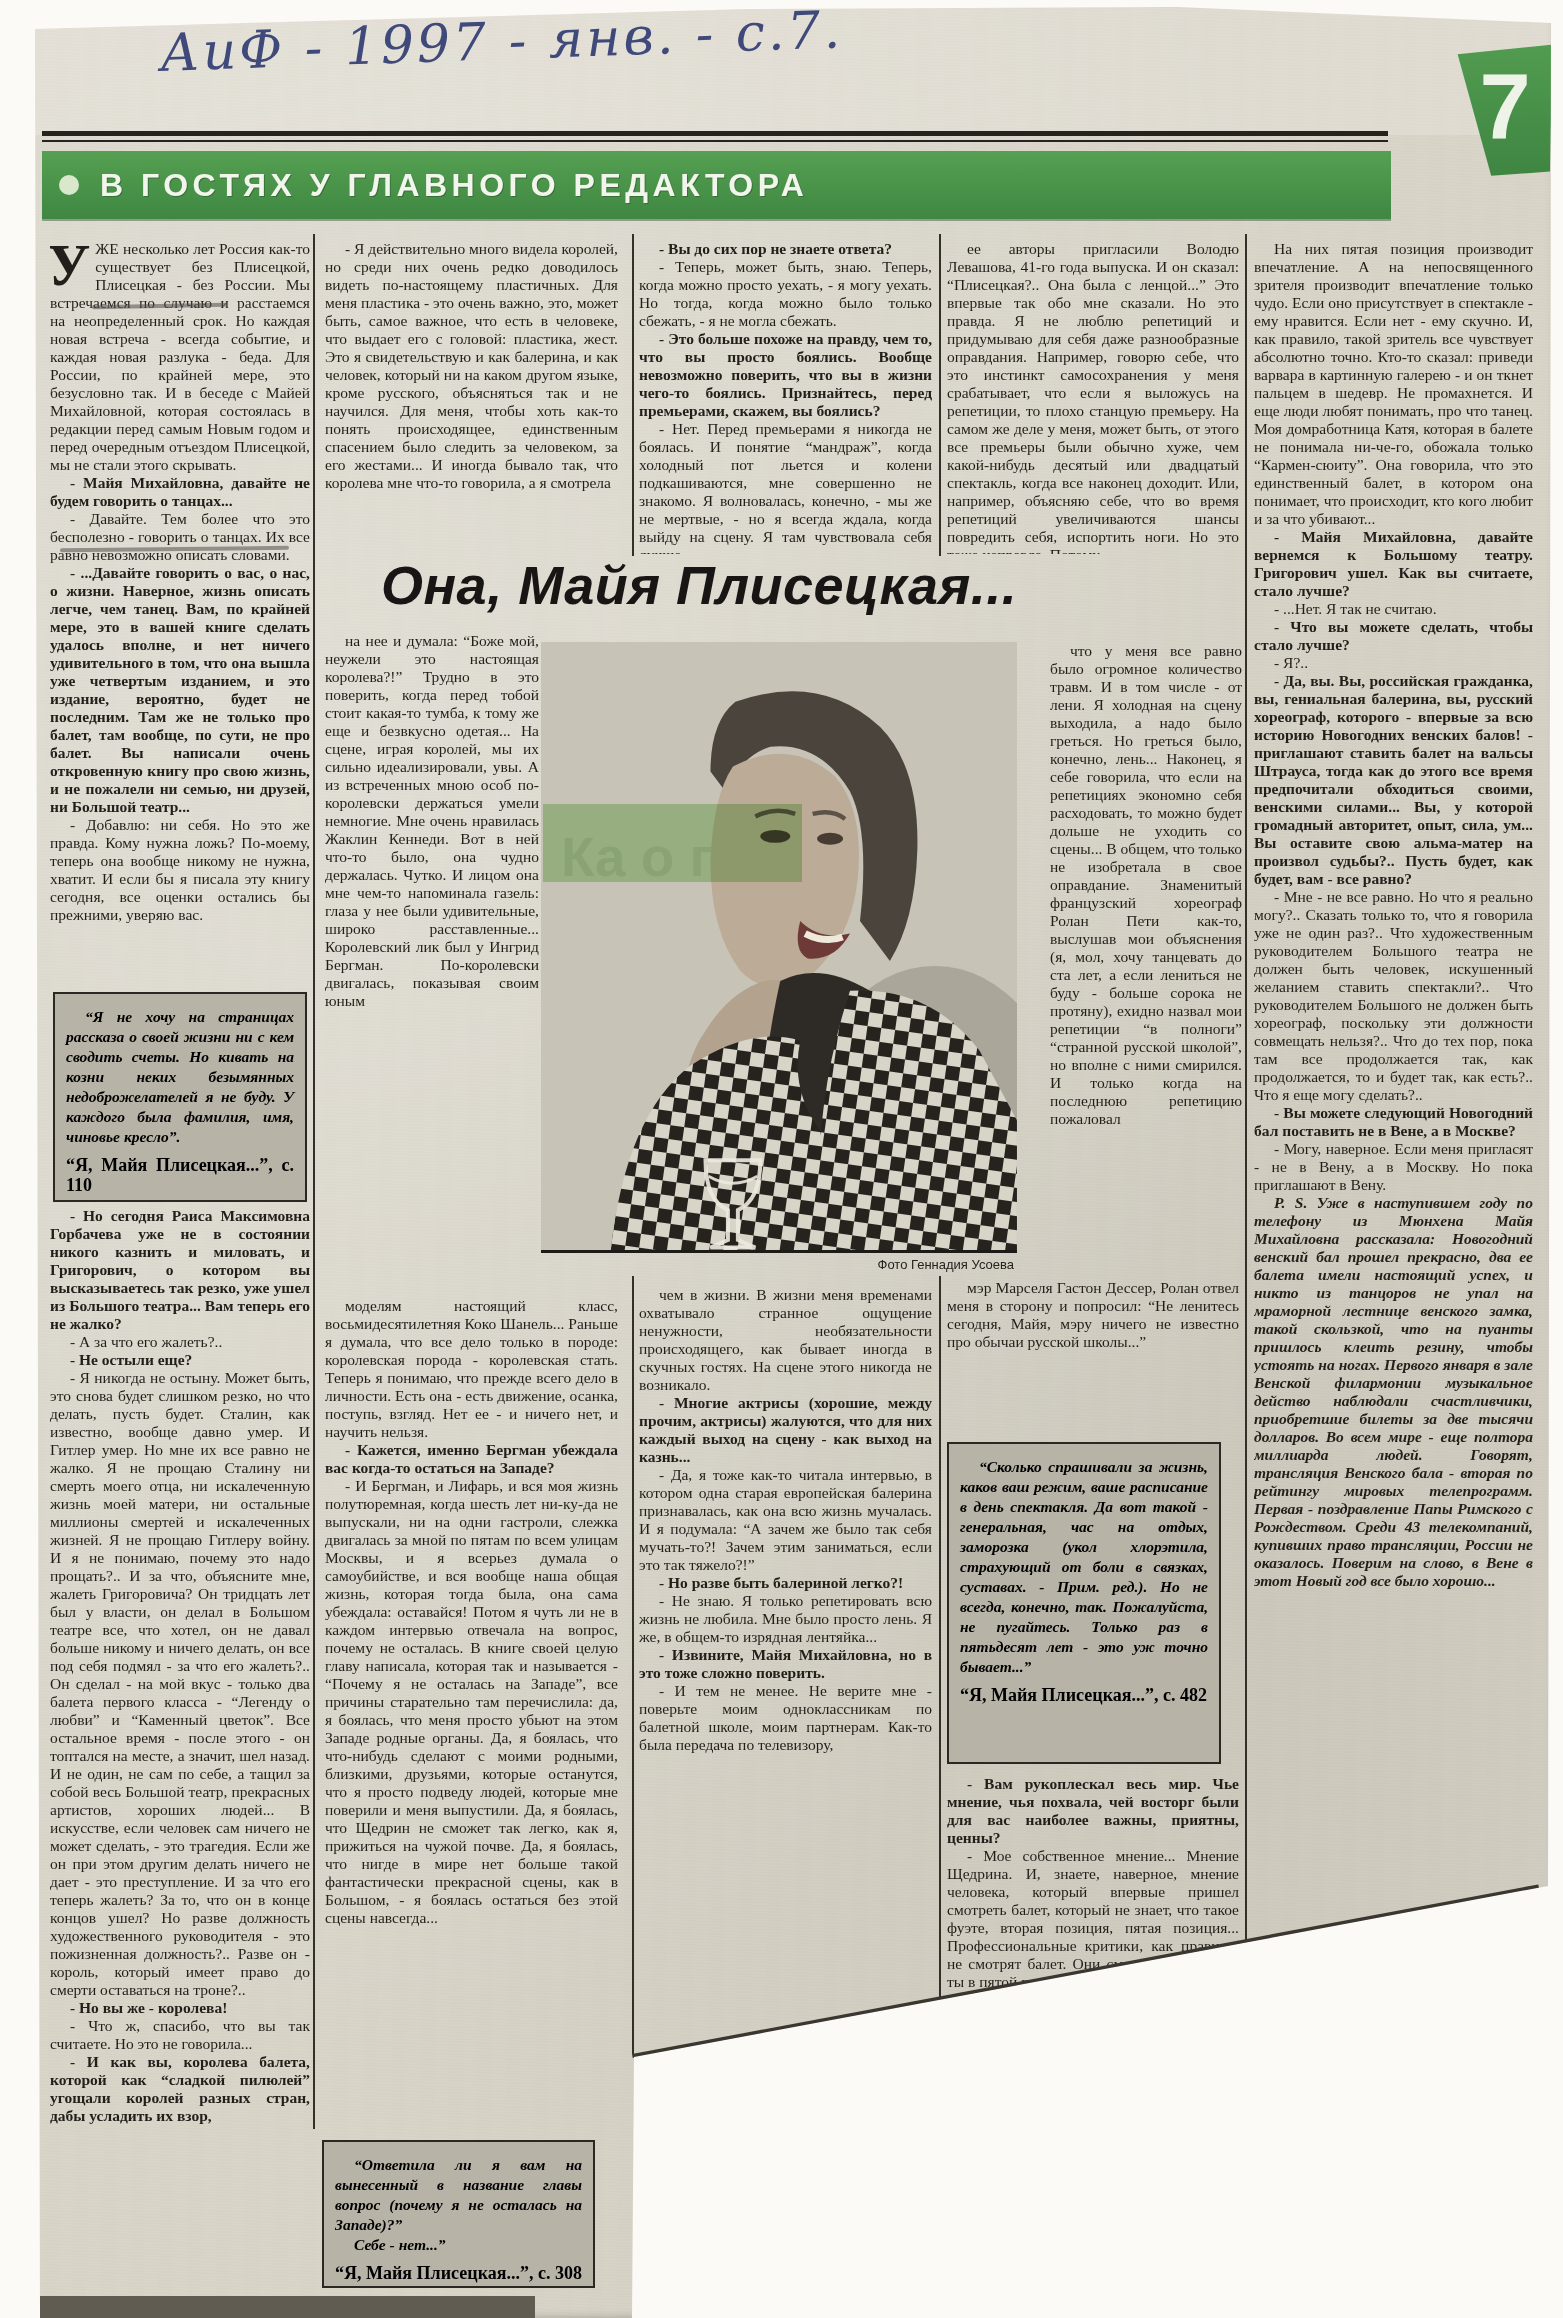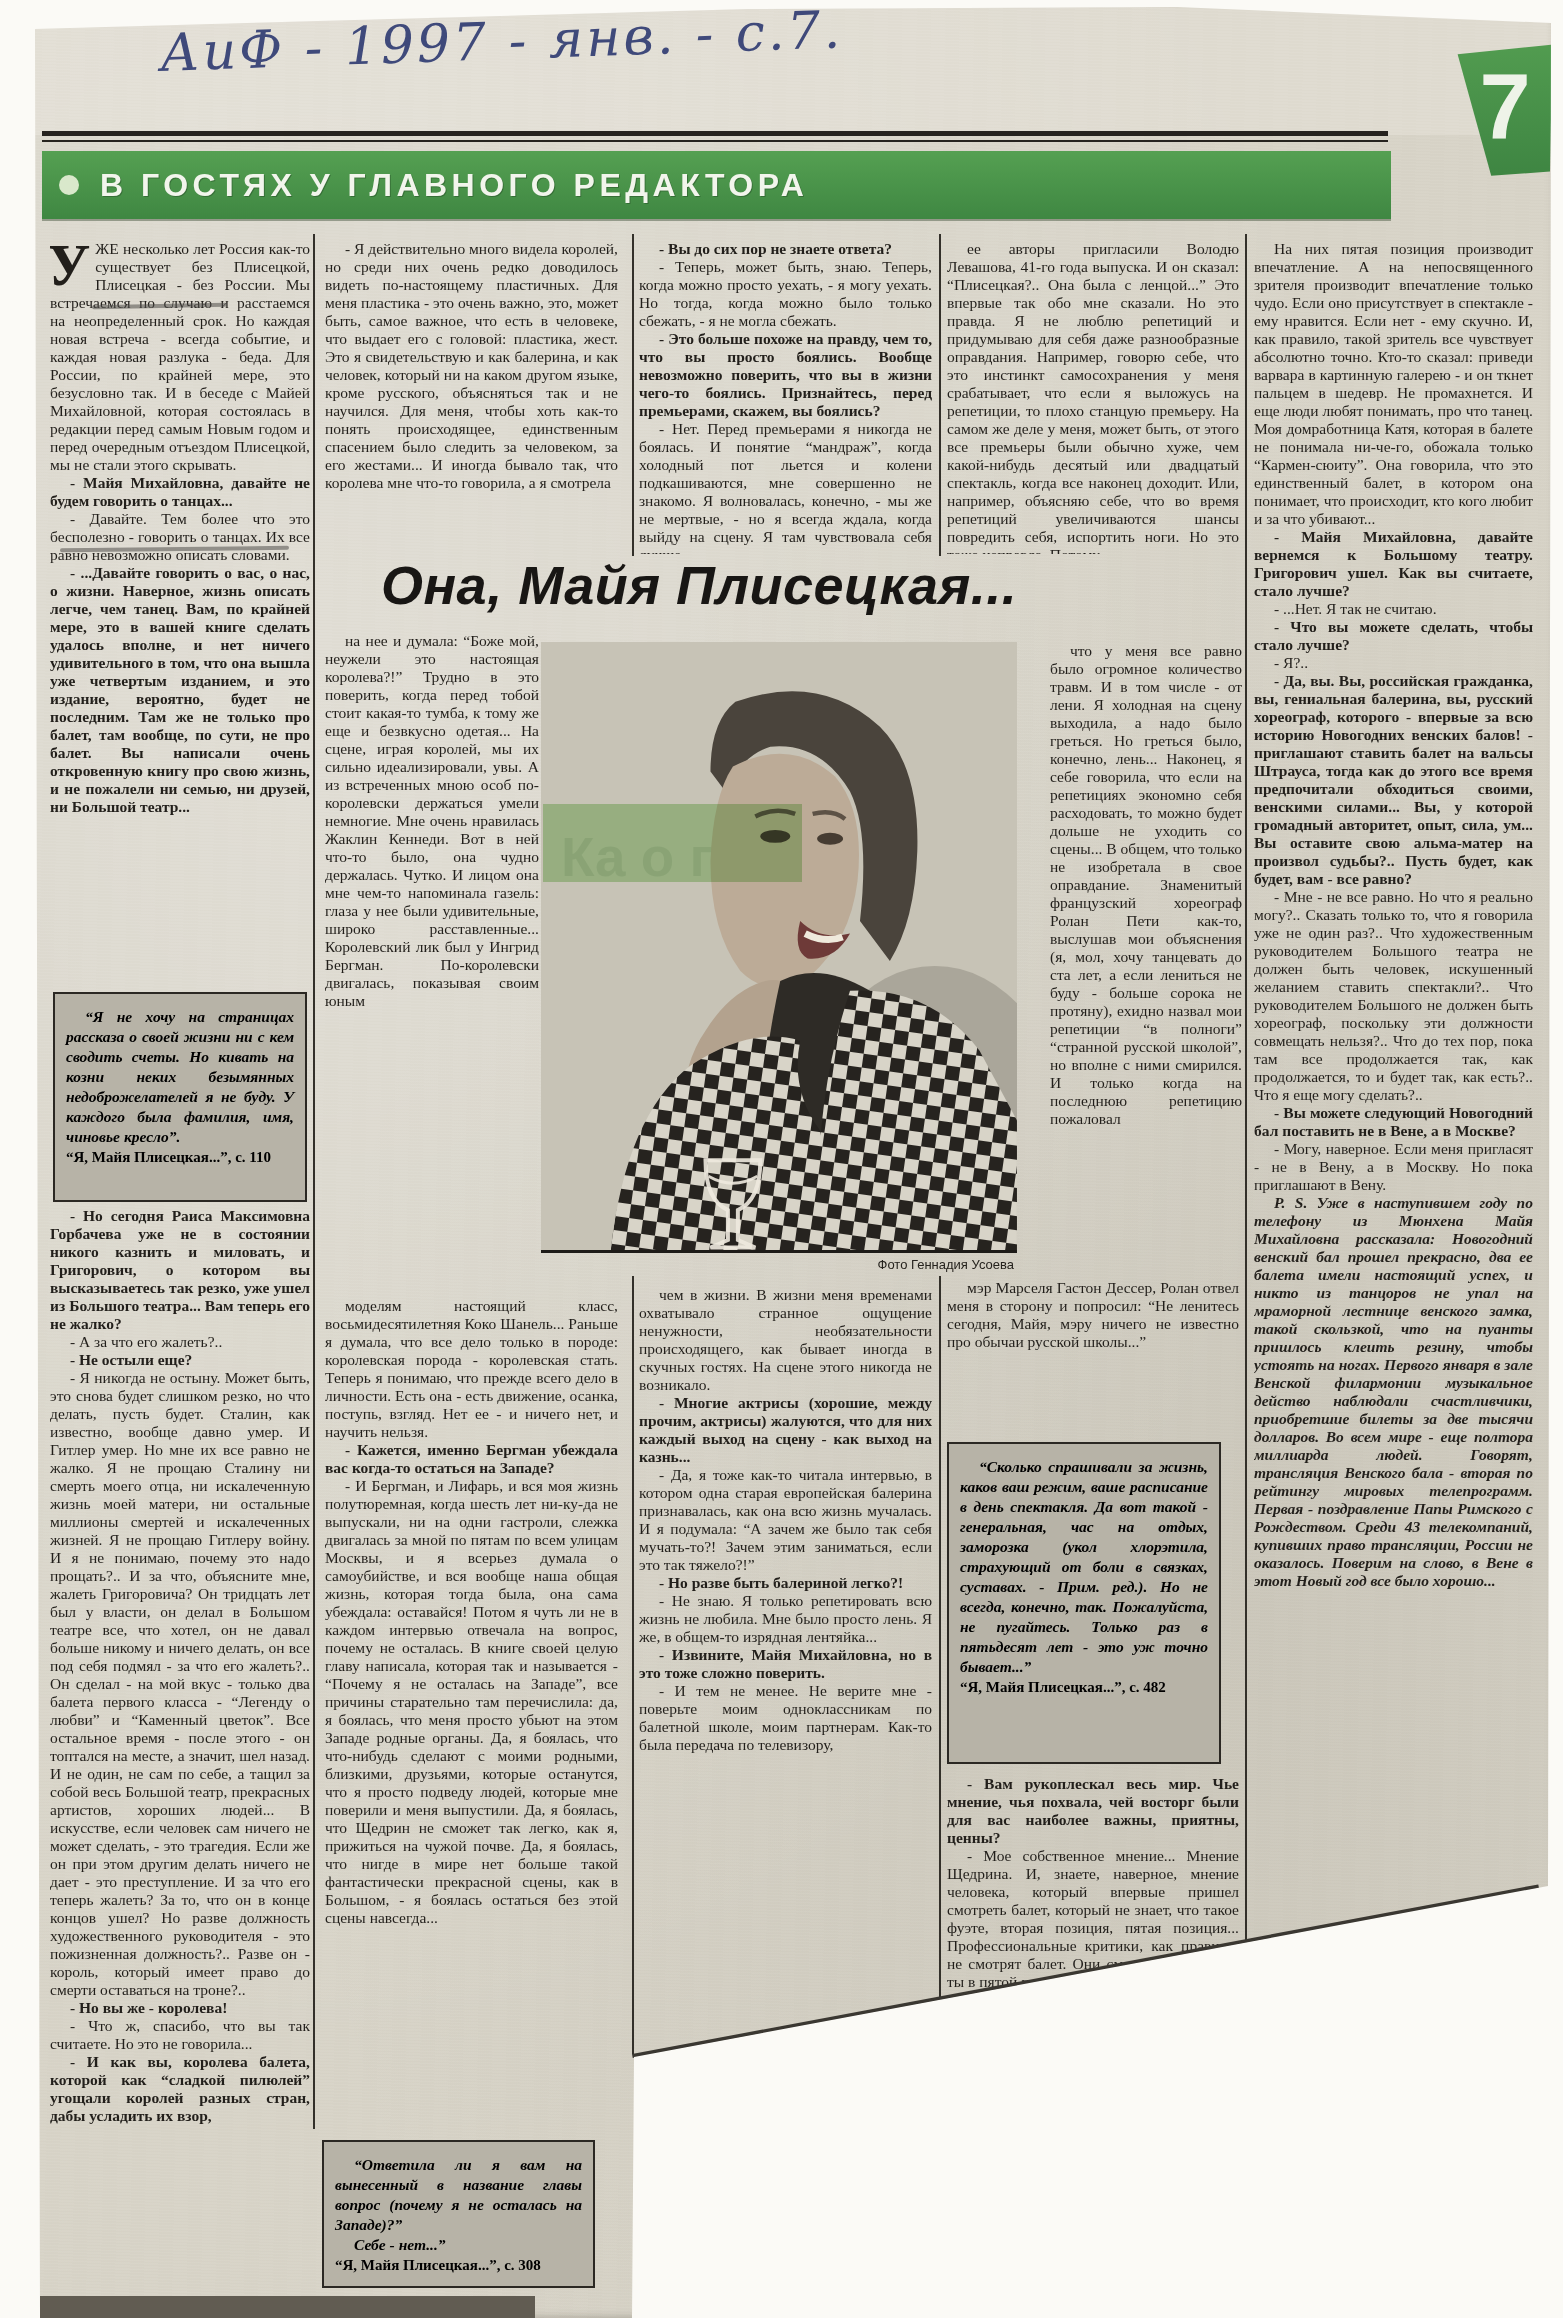--- a/index.html
+++ b/index.html
@@ -34,21 +34,21 @@
     clip-path:polygon(18% 9%,97% 2%,95% 96%,46% 99%);display:flex;align-items:center;justify-content:center;}
   #pagenum span{font-family:"Liberation Sans",sans-serif;font-weight:bold;font-size:92px;color:#eef3e8;transform:translate(9px,-3px);}
   #handwriting{position:absolute;left:160px;top:10px;width:748px;font-style:italic;
     font-size:52px;color:#23306b;transform:rotate(-2deg);letter-spacing:3px;white-space:nowrap;
     font-family:"DejaVu Serif",serif;opacity:.85;}
   #headline{position:absolute;left:381px;top:554px;width:848px;height:85px;
     font-family:"Liberation Sans",sans-serif;font-weight:bold;font-style:italic;
     font-size:54px;letter-spacing:0.5px;color:#181614;white-space:nowrap;}
   .qbox{position:absolute;background:#b7b3a7;border:2px solid #2b2823;padding:13px 11px 11px 11px;}
   .qbox p{margin:0;text-align:justify;font-weight:bold;font-style:italic;font-size:15.5px;line-height:20px;text-indent:19px;}
-  .qbox .src{font-style:normal;text-indent:0;font-size:15px;}
+  .qbox .src{font-style:normal;text-indent:0;margin-top:8px;font-size:18px;}
   #photo{position:absolute;left:541px;top:642px;width:476px;height:608px;background:#c6c2b5;
     border-bottom:3px solid #1d1b18;overflow:hidden;}
   #caption{position:absolute;left:541px;top:1257px;width:473px;text-align:right;
     font-family:"Liberation Sans",sans-serif;font-size:13px;color:#26231e;}
   .underline-mark{position:absolute;height:3.5px;background:rgba(80,78,74,.55);border-radius:2px;}
   #slope-rule{position:absolute;left:632px;top:2054px;width:922px;height:3.5px;background:#3a3731;
     transform:rotate(-10.6deg);transform-origin:0 0;}
   #bottom-band{position:absolute;left:40px;top:2296px;width:495px;height:23px;background:#615c52;}
   .greenhl{position:absolute;left:544px;top:804px;width:260px;height:79px;
     background:rgba(118,196,88,.45);mix-blend-mode:multiply;}
@@ -79,20 +79,21 @@
     <div class="vrule" style="left:632px;top:1276px;height:778px"></div>
     <div class="vrule" style="left:939px;top:234px;height:322px"></div>
     <div class="vrule" style="left:939px;top:1276px;height:763px"></div>
     <div class="vrule" style="left:1245px;top:234px;height:1730px"></div>
 
     <div class="blk txt" style="left:50px;top:240px;width:260px;height:745px">
         <p style="text-indent: 0px;"><span class="dropcap">У</span>ЖЕ несколько лет Россия как-то существует без Плисецкой, Плисецкая - без России. Мы встречаемся по случаю и расстаемся на неопределенный срок. Но каждая новая встреча - всегда событие, и каждая новая разлука - беда. Для России, по крайней мере, это безусловно так. И в беседе с Майей Михайловной, которая состоялась в редакции перед самым Новым годом и перед очередным отъездом Плисецкой, мы не стали этого скрывать.</p>
         <p class="b">- Майя Михайловна, давайте не будем говорить о танцах...</p>
         <p>- Давайте. Тем более что это бесполезно - говорить о танцах. Их все равно невозможно описать словами.</p>
         <p class="b">- ...Давайте говорить о вас, о нас, о жизни. Наверное, жизнь описать легче, чем танец. Вам, по крайней мере, это в вашей книге сделать удалось вполне, и нет ничего удивительного в том, что она вышла уже четвертым изданием, и это издание, вероятно, будет не последним. Там же не только про балет, там вообще, по сути, не про балет. Вы написали очень откровенную книгу про свою жизнь, и не пожалели ни семью, ни друзей, ни Большой театр...</p>
+        <p>- Добавлю: ни себя. Но это же правда. Кому нужна ложь? По-моему, теперь она вообще никому не нужна, хватит. И если бы я писала эту книгу сегодня, все оценки остались бы прежними, уверяю вас.</p>
       </div>
     <div class="qbox" style="left:53px;top:992px;width:228px;height:182px">
       <div>
           <p class="b i">“Я не хочу на страницах рассказа о своей жизни ни с кем сводить счеты. Но кивать на козни неких безымянных недоброжелателей я не буду. У каждого была фамилия, имя, чиновье кресло”.</p>
         </div>
       <p class="src">“Я, Майя Плисецкая...”, с. 110</p>
     </div>
     <div class="blk txt" style="left:50px;top:1207px;width:260px;height:1077px">
         <p class="b">- Но сегодня Раиса Максимовна Горбачева уже не в состоянии никого казнить и миловать, и Григорович, о котором вы высказываетесь так резко, уже ушел из Большого театра... Вам теперь его не жалко?</p>
         <p>- А за что его жалеть?..</p>

